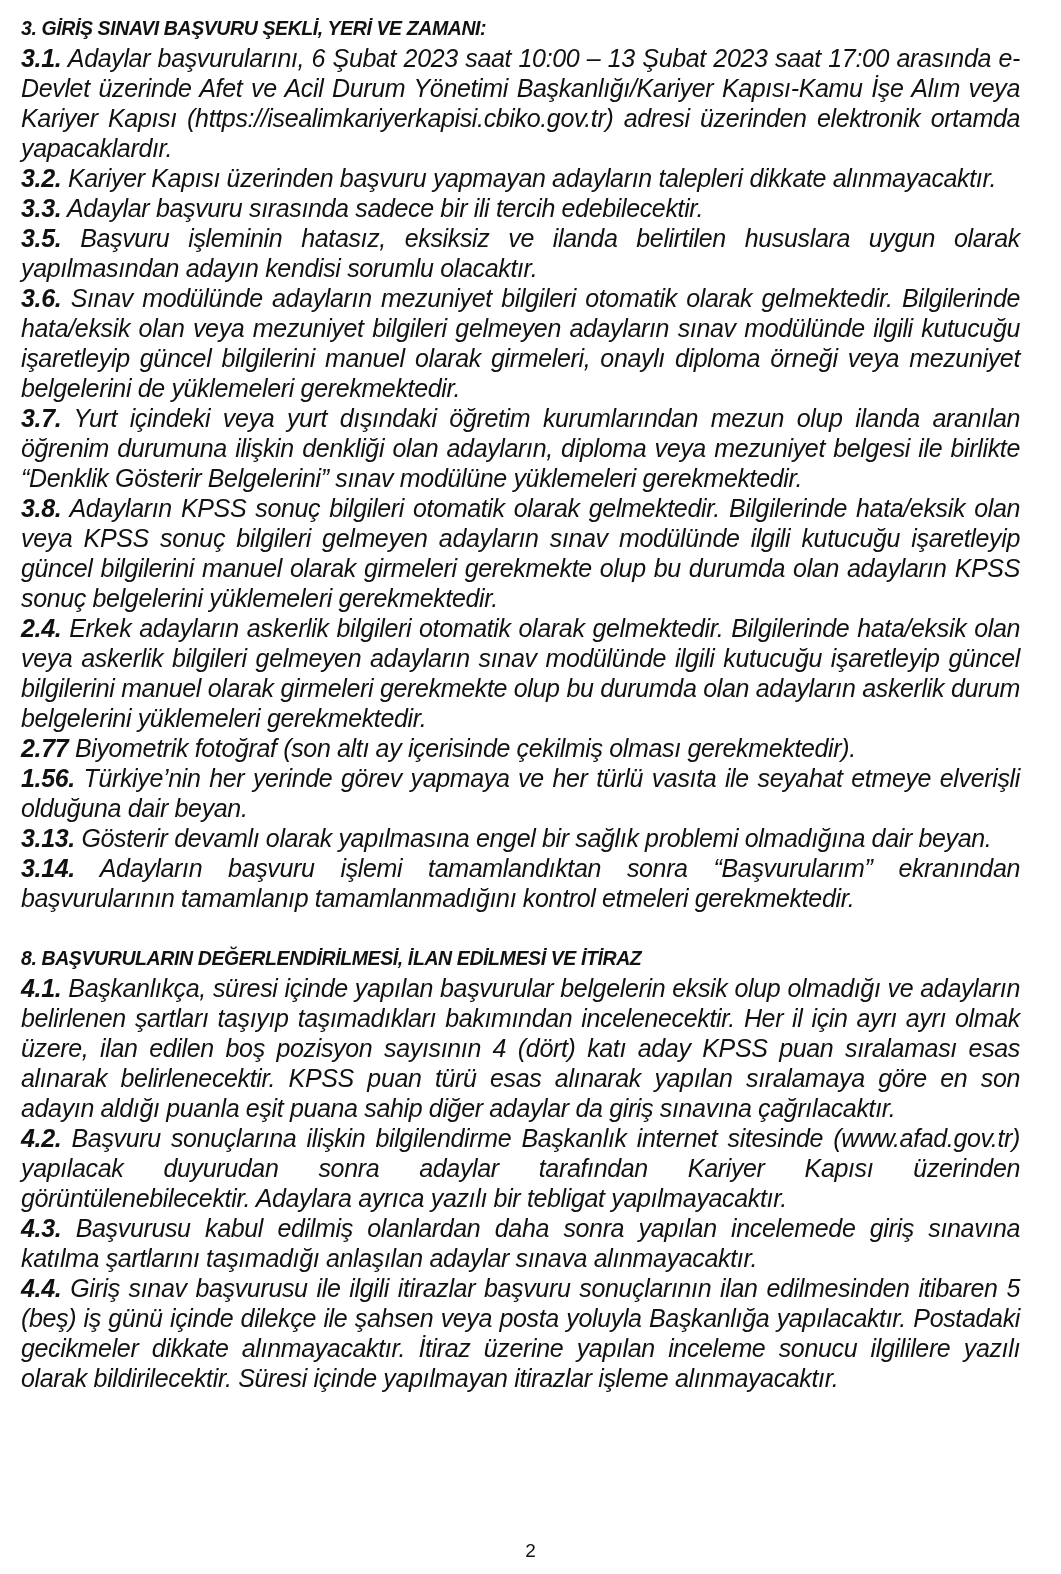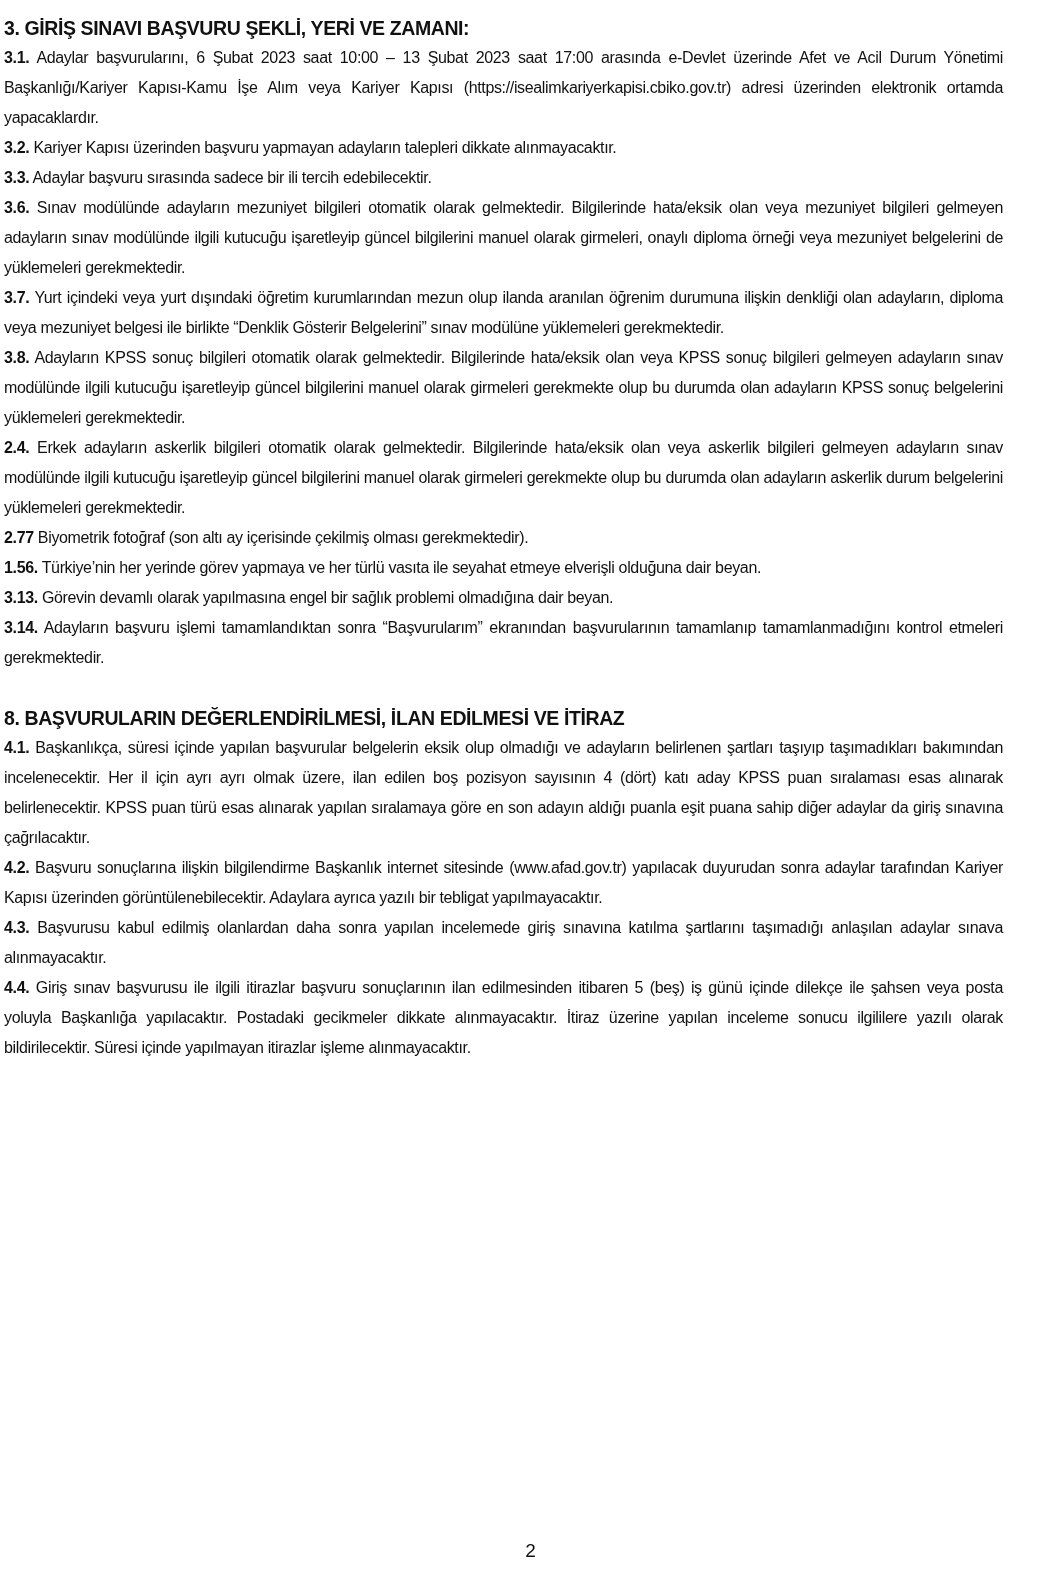--- a/index.html
+++ b/index.html
@@ -1,43 +1,44 @@
 <!DOCTYPE html>
 <html><head>
   <meta charset="utf-8">
   <style>
     html, body { margin: 0; padding: 0; background: #ffffff; }
     body { width: 1061px; height: 1574px; position: relative; overflow: hidden;
       font-family: "Liberation Sans", sans-serif; color: #111; }
-    .page { position: absolute; left: 4px; top: 13px; width: 999px; }
+    .page { position: absolute; left: 21px; top: 13px; width: 999px; font-style: italic; }
     .section-title { font-weight: bold; font-size: 19.5px; line-height: 30px; margin: 0;
       letter-spacing: -0.4px; }
-    .item { font-size: 16px; line-height: 30px; margin: 0; text-align: justify;
+    .item { font-size: 25px; line-height: 30px; margin: 0; text-align: justify;
       letter-spacing: -0.35px; }
     .item .num { font-weight: bold; }
     .gap { height: 30px; }
     .page-num { position: absolute; left: 0; width: 1061px; top: 1536px; text-align: center;
       font-size: 19px; line-height: 30px; }
   </style>
 </head>
 <body>
 
 <div class="page">
 
   <h2 class="section-title">3. GİRİŞ SINAVI BAŞVURU ŞEKLİ, YERİ VE ZAMANI:</h2>
   <p class="item"><span class="num">3.1.</span> <span>Adaylar başvurularını, 6 Şubat 2023 saat 10:00 – 13 Şubat 2023 saat 17:00 arasında e-Devlet üzerinde Afet ve Acil Durum Yönetimi Başkanlığı/Kariyer Kapısı-Kamu İşe Alım veya Kariyer Kapısı (https://isealimkariyerkapisi.cbiko.gov.tr) adresi üzerinden elektronik ortamda yapacaklardır.</span></p>
   <p class="item"><span class="num">3.2.</span> <span>Kariyer Kapısı üzerinden başvuru yapmayan adayların talepleri dikkate alınmayacaktır.</span></p>
   <p class="item"><span class="num">3.3.</span> <span>Adaylar başvuru sırasında sadece bir ili tercih edebilecektir.</span></p>
+  <p class="item"><span class="num">3.5.</span> <span>Başvuru işleminin hatasız, eksiksiz ve ilanda belirtilen hususlara uygun olarak yapılmasından adayın kendisi sorumlu olacaktır.</span></p>
   <p class="item"><span class="num">3.6.</span> <span>Sınav modülünde adayların mezuniyet bilgileri otomatik olarak gelmektedir. Bilgilerinde hata/eksik olan veya mezuniyet bilgileri gelmeyen adayların sınav modülünde ilgili kutucuğu işaretleyip güncel bilgilerini manuel olarak girmeleri, onaylı diploma örneği veya mezuniyet belgelerini de yüklemeleri gerekmektedir.</span></p>
   <p class="item"><span class="num">3.7.</span> <span>Yurt içindeki veya yurt dışındaki öğretim kurumlarından mezun olup ilanda aranılan öğrenim durumuna ilişkin denkliği olan adayların, diploma veya mezuniyet belgesi ile birlikte “Denklik Gösterir Belgelerini” sınav modülüne yüklemeleri gerekmektedir.</span></p>
   <p class="item"><span class="num">3.8.</span> <span>Adayların KPSS sonuç bilgileri otomatik olarak gelmektedir. Bilgilerinde hata/eksik olan veya KPSS sonuç bilgileri gelmeyen adayların sınav modülünde ilgili kutucuğu işaretleyip güncel bilgilerini manuel olarak girmeleri gerekmekte olup bu durumda olan adayların KPSS sonuç belgelerini yüklemeleri gerekmektedir.</span></p>
   <p class="item"><span class="num">2.4.</span> <span>Erkek adayların askerlik bilgileri otomatik olarak gelmektedir. Bilgilerinde hata/eksik olan veya askerlik bilgileri gelmeyen adayların sınav modülünde ilgili kutucuğu işaretleyip güncel bilgilerini manuel olarak girmeleri gerekmekte olup bu durumda olan adayların askerlik durum belgelerini yüklemeleri gerekmektedir.</span></p>
   <p class="item"><span class="num">2.77</span> <span>Biyometrik fotoğraf (son altı ay içerisinde çekilmiş olması gerekmektedir).</span></p>
   <p class="item"><span class="num">1.56.</span> <span>Türkiye’nin her yerinde görev yapmaya ve her türlü vasıta ile seyahat etmeye elverişli olduğuna dair beyan.</span></p>
-  <p class="item"><span class="num">3.13.</span> <span>Görevin devamlı olarak yapılmasına engel bir sağlık problemi olmadığına dair beyan.</span></p>
+  <p class="item"><span class="num">3.13.</span> <span>Gösterir devamlı olarak yapılmasına engel bir sağlık problemi olmadığına dair beyan.</span></p>
   <p class="item"><span class="num">3.14.</span> <span>Adayların başvuru işlemi tamamlandıktan sonra “Başvurularım” ekranından başvurularının tamamlanıp tamamlanmadığını kontrol etmeleri gerekmektedir.</span></p>
 
   <div class="gap"></div>
 
   <h2 class="section-title">8. BAŞVURULARIN DEĞERLENDİRİLMESİ, İLAN EDİLMESİ VE İTİRAZ</h2>
   <p class="item"><span class="num">4.1.</span> <span>Başkanlıkça, süresi içinde yapılan başvurular belgelerin eksik olup olmadığı ve adayların belirlenen şartları taşıyıp taşımadıkları bakımından incelenecektir. Her il için ayrı ayrı olmak üzere, ilan edilen boş pozisyon sayısının 4 (dört) katı aday KPSS puan sıralaması esas alınarak belirlenecektir. KPSS puan türü esas alınarak yapılan sıralamaya göre en son adayın aldığı puanla eşit puana sahip diğer adaylar da giriş sınavına çağrılacaktır.</span></p>
   <p class="item"><span class="num">4.2.</span> <span>Başvuru sonuçlarına ilişkin bilgilendirme Başkanlık internet sitesinde (www.afad.gov.tr) yapılacak duyurudan sonra adaylar tarafından Kariyer Kapısı üzerinden görüntülenebilecektir. Adaylara ayrıca yazılı bir tebligat yapılmayacaktır.</span></p>
   <p class="item"><span class="num">4.3.</span> <span>Başvurusu kabul edilmiş olanlardan daha sonra yapılan incelemede giriş sınavına katılma şartlarını taşımadığı anlaşılan adaylar sınava alınmayacaktır.</span></p>
   <p class="item"><span class="num">4.4.</span> <span>Giriş sınav başvurusu ile ilgili itirazlar başvuru sonuçlarının ilan edilmesinden itibaren 5 (beş) iş günü içinde dilekçe ile şahsen veya posta yoluyla Başkanlığa yapılacaktır. Postadaki gecikmeler dikkate alınmayacaktır. İtiraz üzerine yapılan inceleme sonucu ilgililere yazılı olarak bildirilecektir. Süresi içinde yapılmayan itirazlar işleme alınmayacaktır.</span></p>
 </div>

